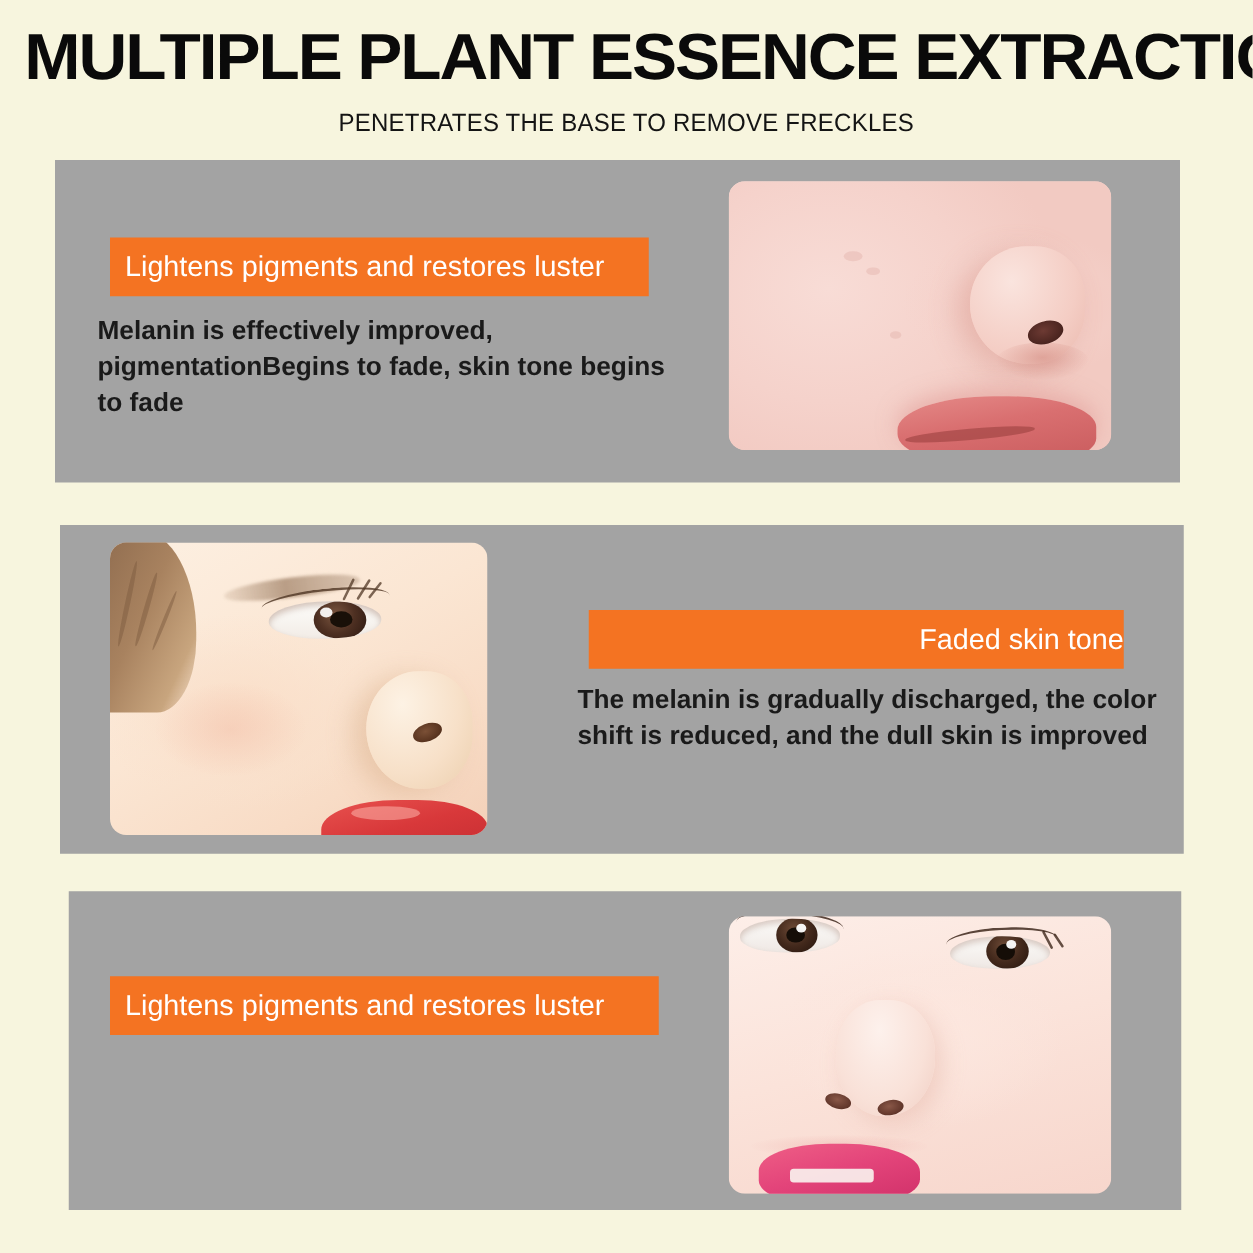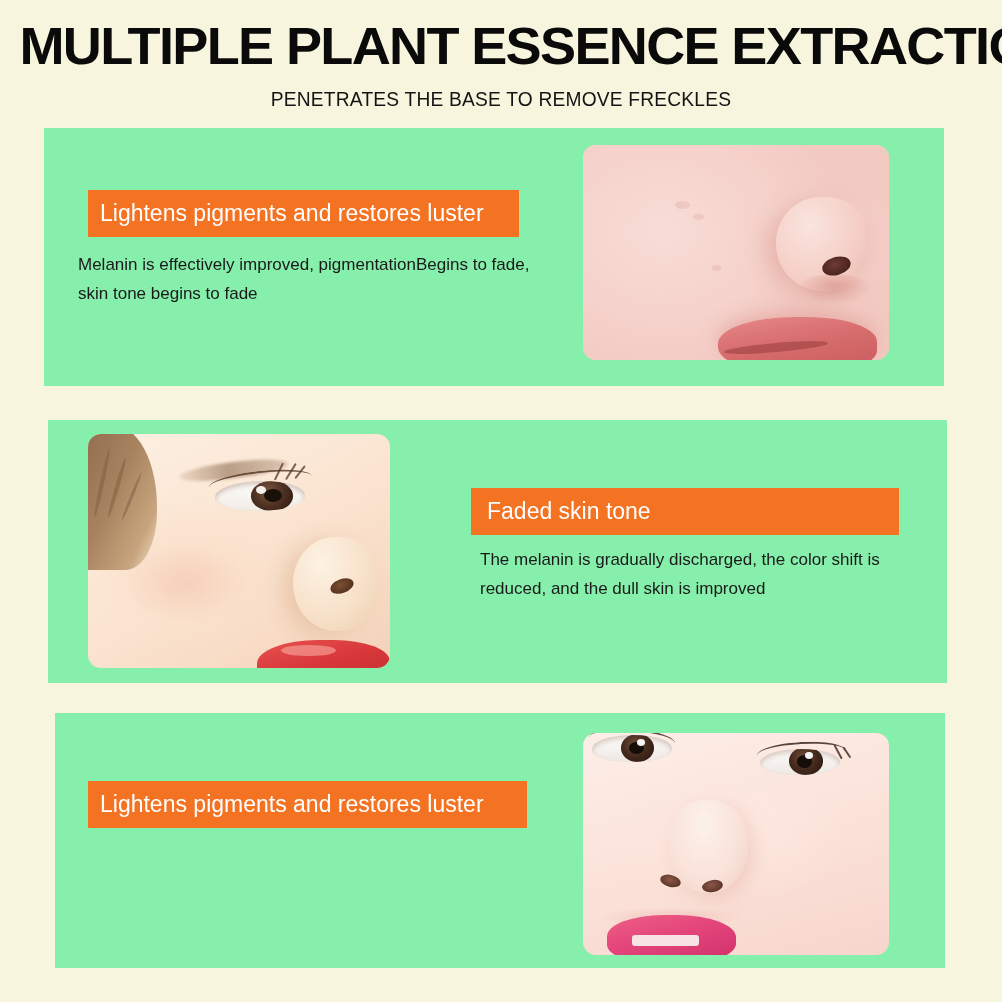--- a/index.html
+++ b/index.html
@@ -53,56 +53,56 @@
     font-weight: 400;
     color: #141414;
     letter-spacing: 0.2px;
     transform: scaleX(0.96);
     white-space: nowrap;
   }
 
   
   .card {
     position: absolute;
-    background: #86efac;
+    background: #a3a3a3;
   }
 
   #card-1 { left: 44px;  top: 128px; width: 900px; height: 258px; }
   #card-2 { left: 48px;  top: 420px; width: 899px; height: 263px; }
   #card-3 { left: 55px;  top: 713px; width: 890px; height: 255px; }
 
   
   .bar {
     position: absolute;
     background: #f47322;
     color: #ffffff;
     font-size: 23px;
     line-height: 47px;
     font-weight: 400;
     white-space: nowrap;
     overflow: hidden;
   }
   .bar.left-pad { padding-left: 12px; }
-  .bar.centered { text-align: left; padding-left: 16px; }
+  .bar.centered { text-align: right; }
 
   #bar-1 { left: 44px;  top: 62px;  width: 431px; height: 47px; }
   #bar-2 { left: 423px; top: 68px;  width: 428px; height: 47px; }
   #bar-3 { left: 33px;  top: 68px;  width: 439px; height: 47px; }
 
   
   .body-text {
     position: absolute;
     color: #1a1a1a;
-    font-size: 17px;
+    font-size: 21px;
     line-height: 29px;
-    font-weight: 400;
+    font-weight: 700;
   }
 
   #text-1 { left: 34px;  top: 122px; width: 470px; }
-  #text-2 { left: 432px; top: 125px; width: 470px; }
+  #text-2 { left: 414px; top: 125px; width: 470px; }
   #text-3 { left: 28px;  top: 126px; width: 480px; }
 
   
   .photo {
     position: absolute;
     border-radius: 13px;
     overflow: hidden;
   }
 
   #photo-1 { left: 539px; top: 17px;  width: 306px; height: 215px; }

